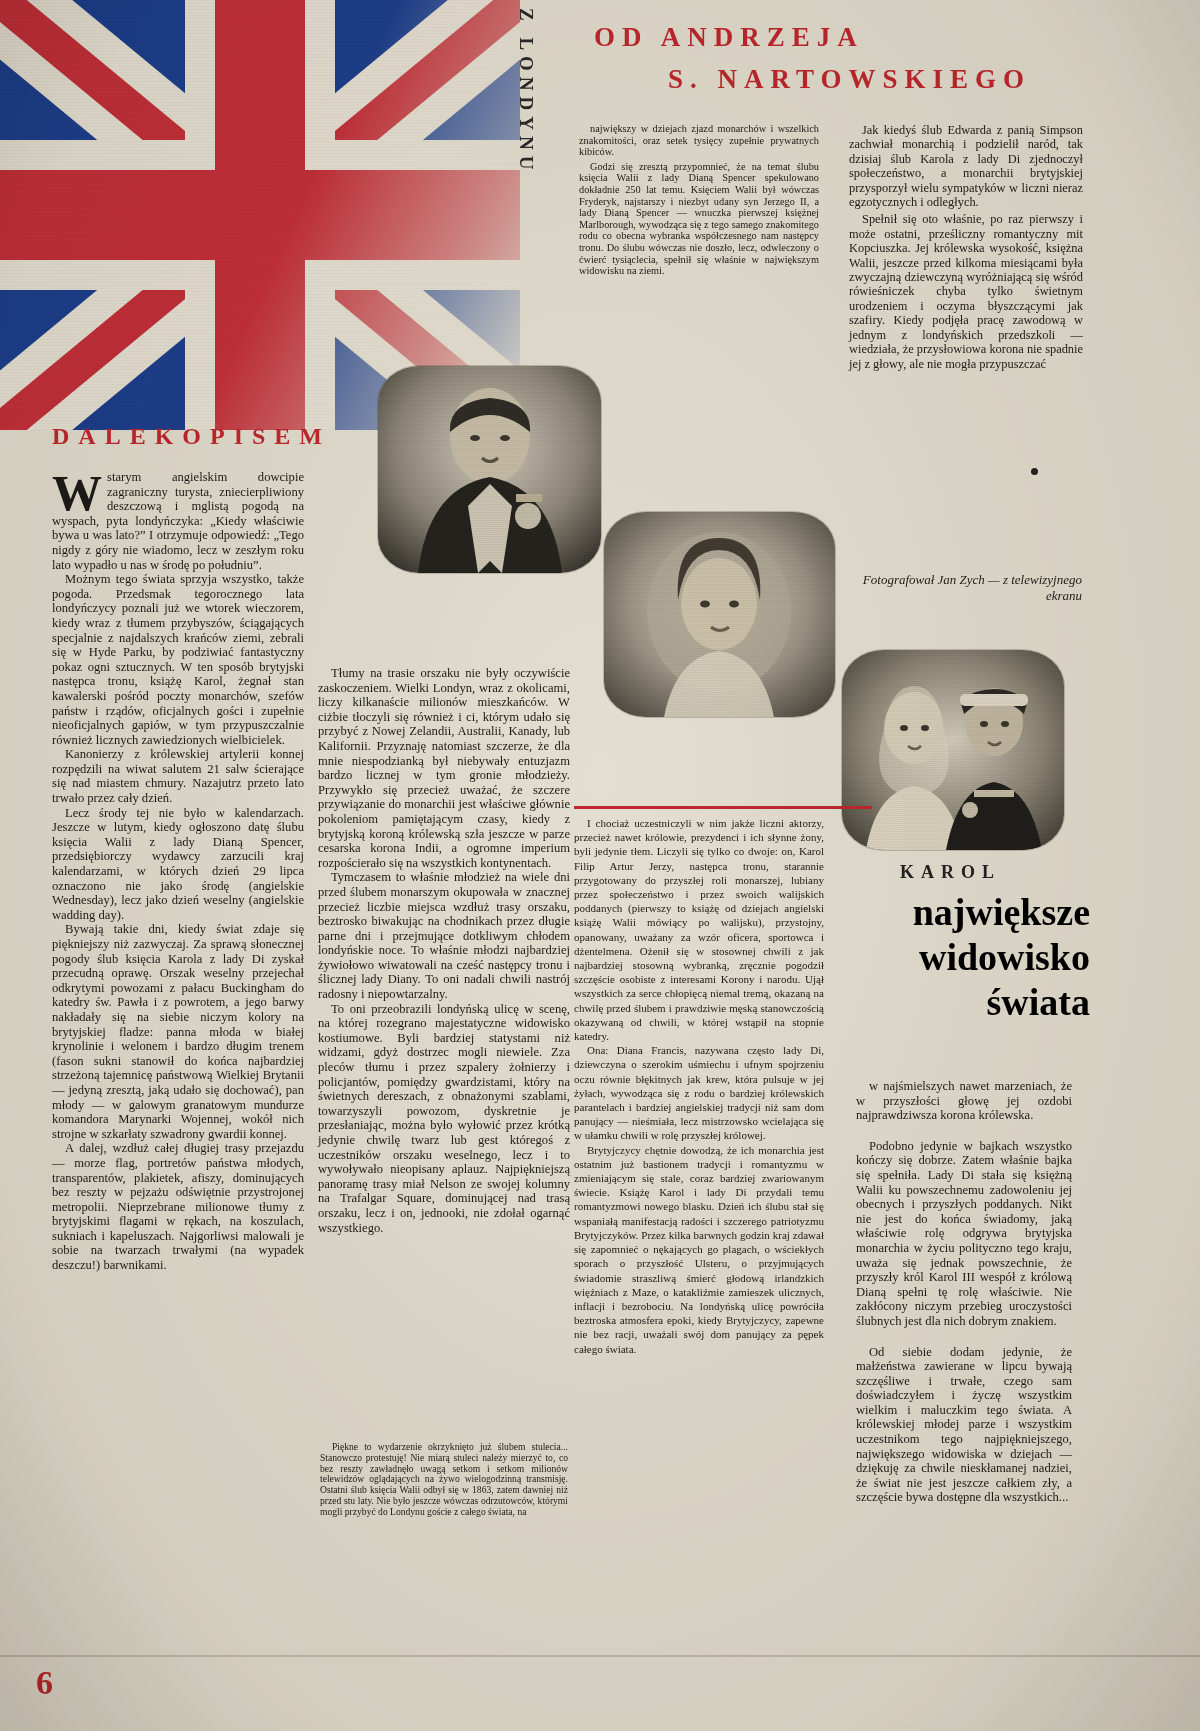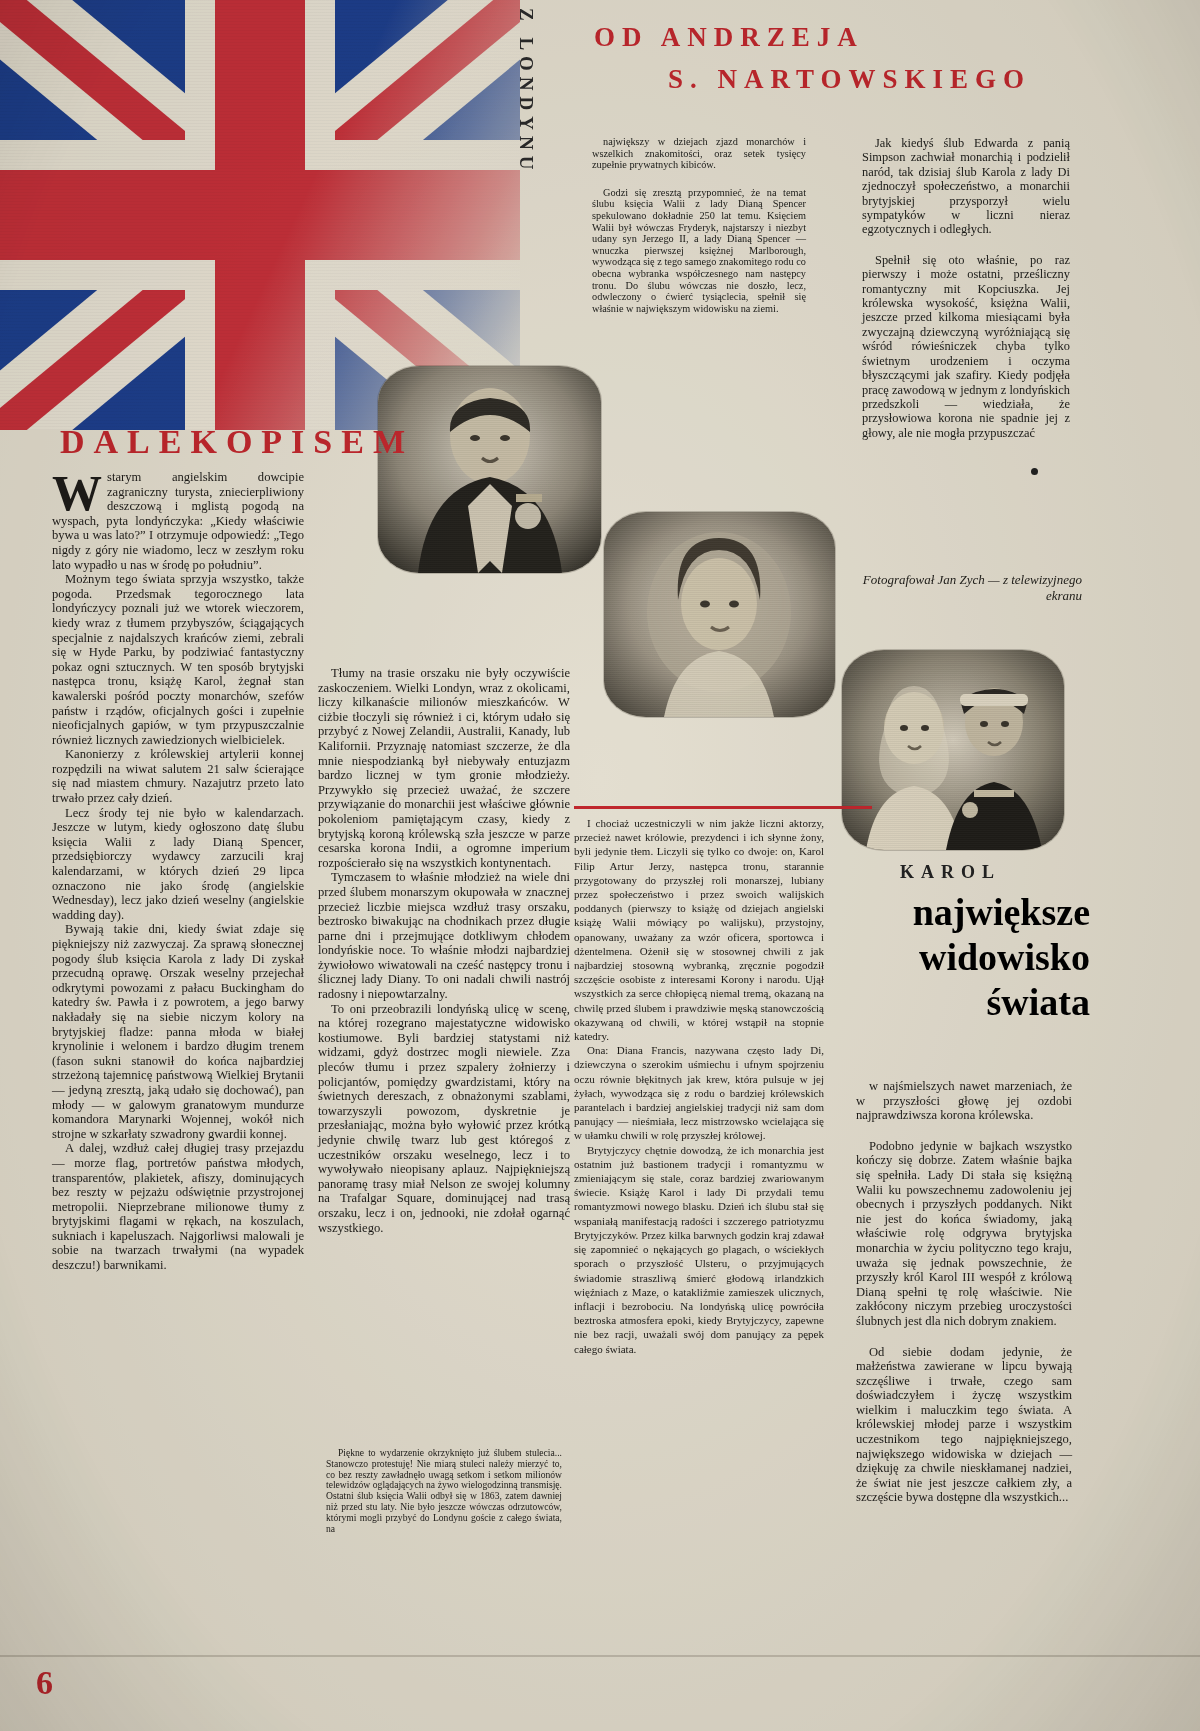--- a/index.html
+++ b/index.html
@@ -122,33 +122,33 @@
 
   
   .topcol {
     position: absolute;
     font-family: "Liberation Serif", serif;
     font-size: 10.3px;
     line-height: 11.6px;
     text-align: justify;
     color: #20201d;
   }
-  .topcol p { margin: 16px; text-indent: 11px; }
+  .topcol p { margin: 3px; text-indent: 11px; }
   #topcol-1 { left: 576px; top: 120px; width: 246px; }
   #topcol-2 { left: 846px; top: 120px; width: 240px; font-size: 12.4px; line-height: 14.4px; }
   #topcol-2 p { text-indent: 13px; }
 
   
   .dalekopisem {
     position: absolute;
-    left: 60px;
+    left: 52px;
     top: 423px;
     font-family: "Liberation Serif", serif;
     font-weight: bold;
-    font-size: 34px;
+    font-size: 24px;
     letter-spacing: 9px;
     color: #c0272d;
   }
 
   
   #leftcol {
     position: absolute;
     left: 52px;
     top: 470px;
     width: 252px;
@@ -180,21 +180,21 @@
   #midcol p { margin: 0; text-indent: 13px; }
   .fine-note {
     position: absolute;
     left: 318px;
     top: 1440px;
     width: 252px;
     font-size: 9.6px;
     line-height: 10.8px;
     text-align: justify;
   }
-  .fine-note p { margin: 8px; text-indent: 12px; }
+  .fine-note p { margin: 2px; text-indent: 12px; }
 
   
   .karol {
     position: absolute;
     left: 314px;
     top: 588px;
     font-family: "Liberation Serif", serif;
     font-weight: bold;
     font-size: 62px;
     letter-spacing: 6px;

